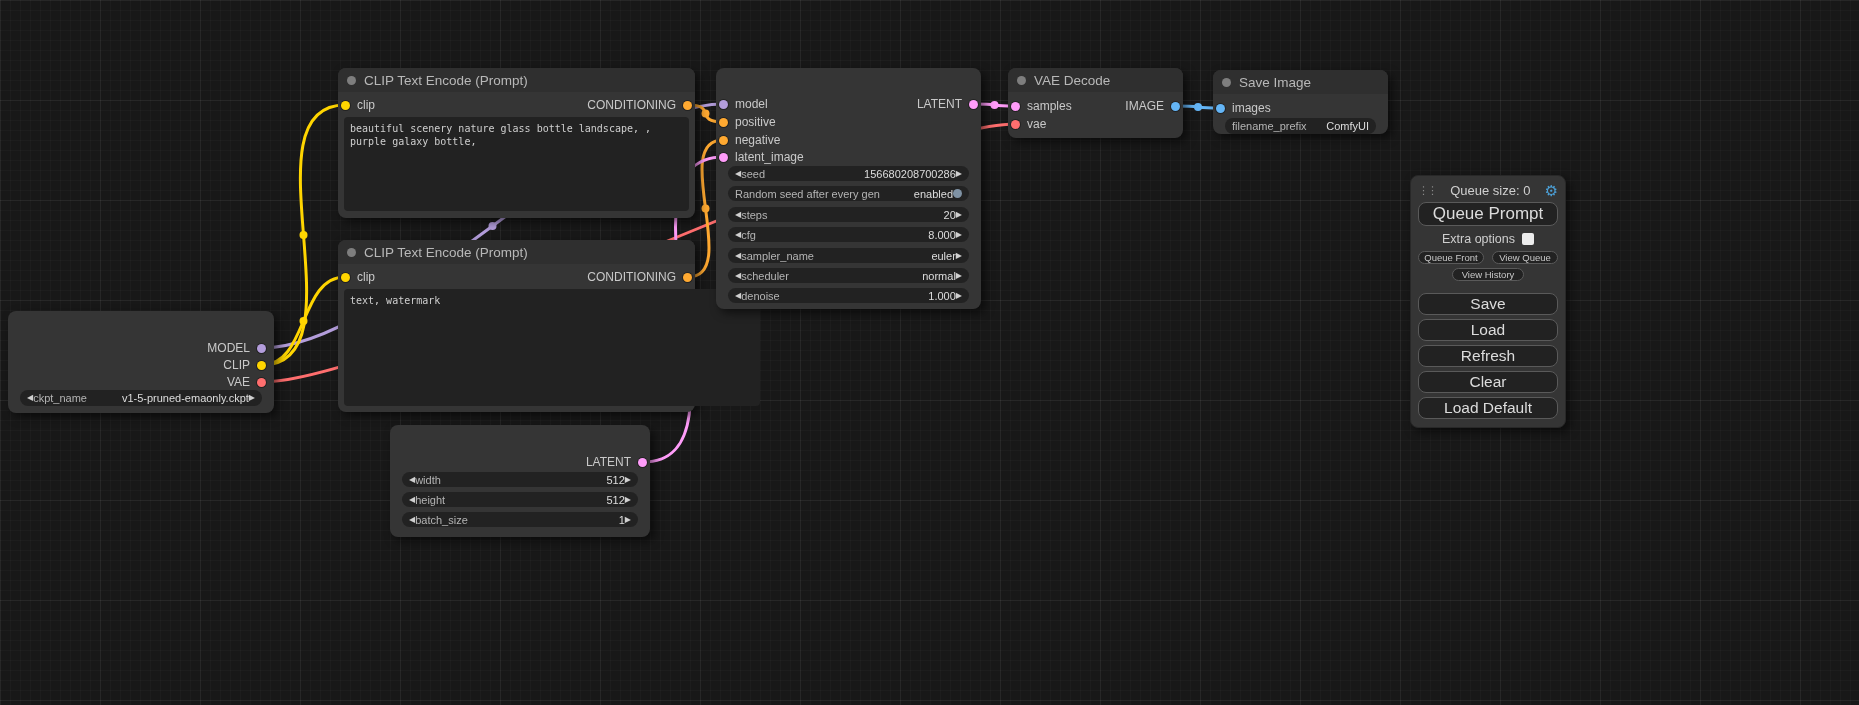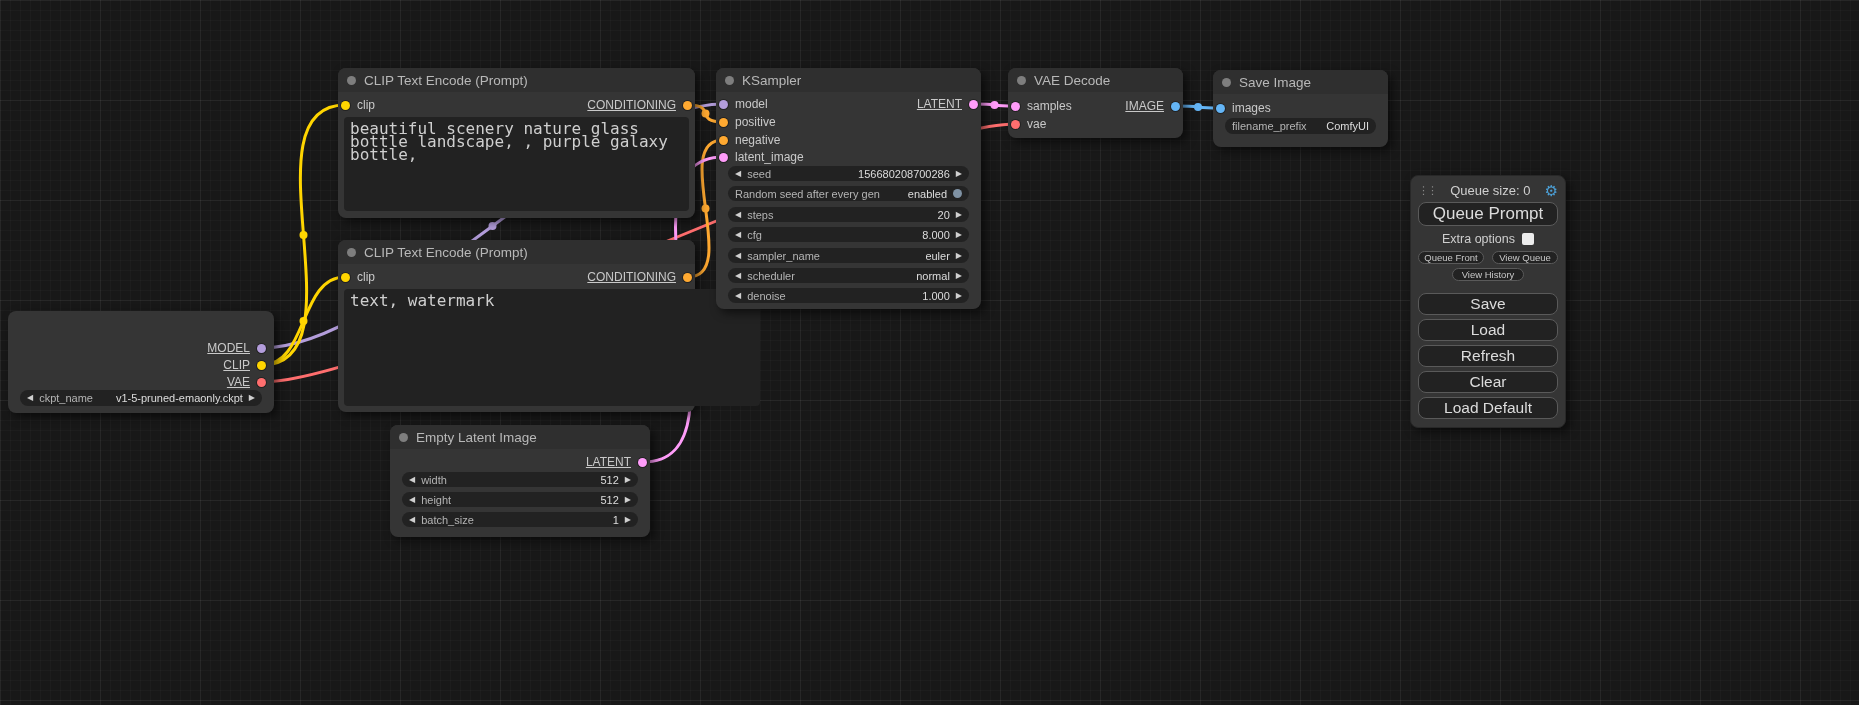--- a/index.html
+++ b/index.html
@@ -24,37 +24,37 @@
     height: 24px; background: #2f2f2f; border-radius: 8px 8px 0 0;
     display: flex; align-items: center; gap: 8px; padding: 0 9px;
     color: #b8b8b8; font-size: 13.5px; white-space: nowrap; cursor: default;
   }
   .title-dot { width: 9px; height: 9px; border-radius: 50%; background: #7e7e7e; flex: 0 0 auto; }
   .port {
     position: absolute; display: flex; align-items: center; gap: 7px; height: 14px;
     color: #c9c9c9; font-size: 12px; white-space: nowrap;
   }
   .port.in  { left: 3px; }
-  .port.out { right: 3px; flex-direction: row-reverse; text-decoration: underline; }
+  .port.out { right: 3px; flex-direction: row-reverse; }
   .port.out.inset { right: 8px; }
   .pdot { width: 9px; height: 9px; border-radius: 50%; background: #888; box-shadow: 0 0 0 1px rgba(0,0,0,.35); flex: 0 0 auto; }
   .widget {
     position: absolute; height: 15px; background: #222; border-radius: 8px;
-    display: flex; align-items: center; padding: 0 7px; gap: 6px;
+    display: flex; align-items: center; padding: 0 7px; 
     font-size: 11px; color: #b4b4b4; white-space: nowrap; cursor: pointer;
   }
   .widget.tall { height: 16px; }
   .widget .arr { font-size: 8px; color: #cfcfcf; line-height: 1; }
   .widget .wlabel { color: #b4b4b4; }
   .widget .sp { flex: 1; }
   .widget .wvalue { color: #dddddd; }
   .toggle-dot { width: 9px; height: 9px; border-radius: 50%; background: #7f92a4; flex: 0 0 auto; }
   .textarea {
     position: absolute; background: #222; border-radius: 4px; color: #cfcfcf;
-    font-family: "DejaVu Sans Mono", monospace; font-size: 16px; line-height: 13px;
+    font-family: "DejaVu Sans Mono", monospace; font-size: 10px; line-height: 13px;
     padding: 5px 6px; white-space: pre-wrap; overflow: hidden; cursor: text;
   }
   .queue-panel {
     position: absolute; z-index: 3; width: 156px; background: #353535;
     border: 1px solid #282828; border-radius: 8px; padding: 4px 7px 8px 7px;
     color: #ddd; box-shadow: 4px 4px 10px rgba(0,0,0,.55);
   }
   .qp-header { display: flex; align-items: center; height: 20px; }
   .drag-handle { color: #8a8a8a; font-size: 11px; letter-spacing: -2px; cursor: move; }
   .qp-title { flex: 1; text-align: center; font-size: 13px; color: #cfcfcf; }
@@ -154,24 +154,20 @@
       <span>clip</span>
     </div>
     <div class="port out" style="top:30px">
       <span class="pdot" style="background: rgb(255, 169, 49);"></span>
       <span>CONDITIONING</span>
     </div>
     <div class="textarea" style="left:6px;top:49px;width:416px;height:117px">text, watermark</div>
   </div>
 
   <div class="node" style="left:390px;top:425px;width:260px;height:112px">
-    <div class="node-title">
-      <span class="title-dot"></span>
-      <span>Empty Latent Image</span>
-    </div>
     <div class="port out" style="top:30px">
       <span class="pdot" style="background: rgb(255, 156, 249);"></span>
       <span>LATENT</span>
     </div>
     <div class="widget" style="left:12px;top:47px;width:236px">
       <span class="arr">◀</span>
       <span class="wlabel">width</span>
       <span class="sp"></span>
       <span class="wvalue">512</span>
       <span class="arr">▶</span>
@@ -186,24 +182,20 @@
     <div class="widget" style="left:12px;top:87px;width:236px">
       <span class="arr">◀</span>
       <span class="wlabel">batch_size</span>
       <span class="sp"></span>
       <span class="wvalue">1</span>
       <span class="arr">▶</span>
     </div>
   </div>
 
   <div class="node" style="left:716px;top:68px;width:265px;height:241px">
-    <div class="node-title">
-      <span class="title-dot"></span>
-      <span>KSampler</span>
-    </div>
     <div class="port in" style="top:29px">
       <span class="pdot" style="background: rgb(179, 157, 219);"></span>
       <span>model</span>
     </div>
     <div class="port in" style="top:47px">
       <span class="pdot" style="background: rgb(255, 169, 49);"></span>
       <span>positive</span>
     </div>
     <div class="port in" style="top:65px">
       <span class="pdot" style="background: rgb(255, 169, 49);"></span>
@@ -279,21 +271,21 @@
     <div class="port in" style="top:49px">
       <span class="pdot" style="background: rgb(255, 110, 110);"></span>
       <span>vae</span>
     </div>
     <div class="port out" style="top:31px">
       <span class="pdot" style="background: rgb(100, 181, 246);"></span>
       <span>IMAGE</span>
     </div>
   </div>
 
-  <div class="node" style="left:1213px;top:70px;width:175px;height:77px">
+  <div class="node" style="left:1213px;top:70px;width:175px;height:64px">
     <div class="node-title">
       <span class="title-dot"></span>
       <span>Save Image</span>
     </div>
     <div class="port in" style="top:31px">
       <span class="pdot" style="background: rgb(100, 181, 246);"></span>
       <span>images</span>
     </div>
     <div class="widget tall" style="left:12px;top:48px;width:151px">
       <span class="wlabel">filename_prefix</span>

